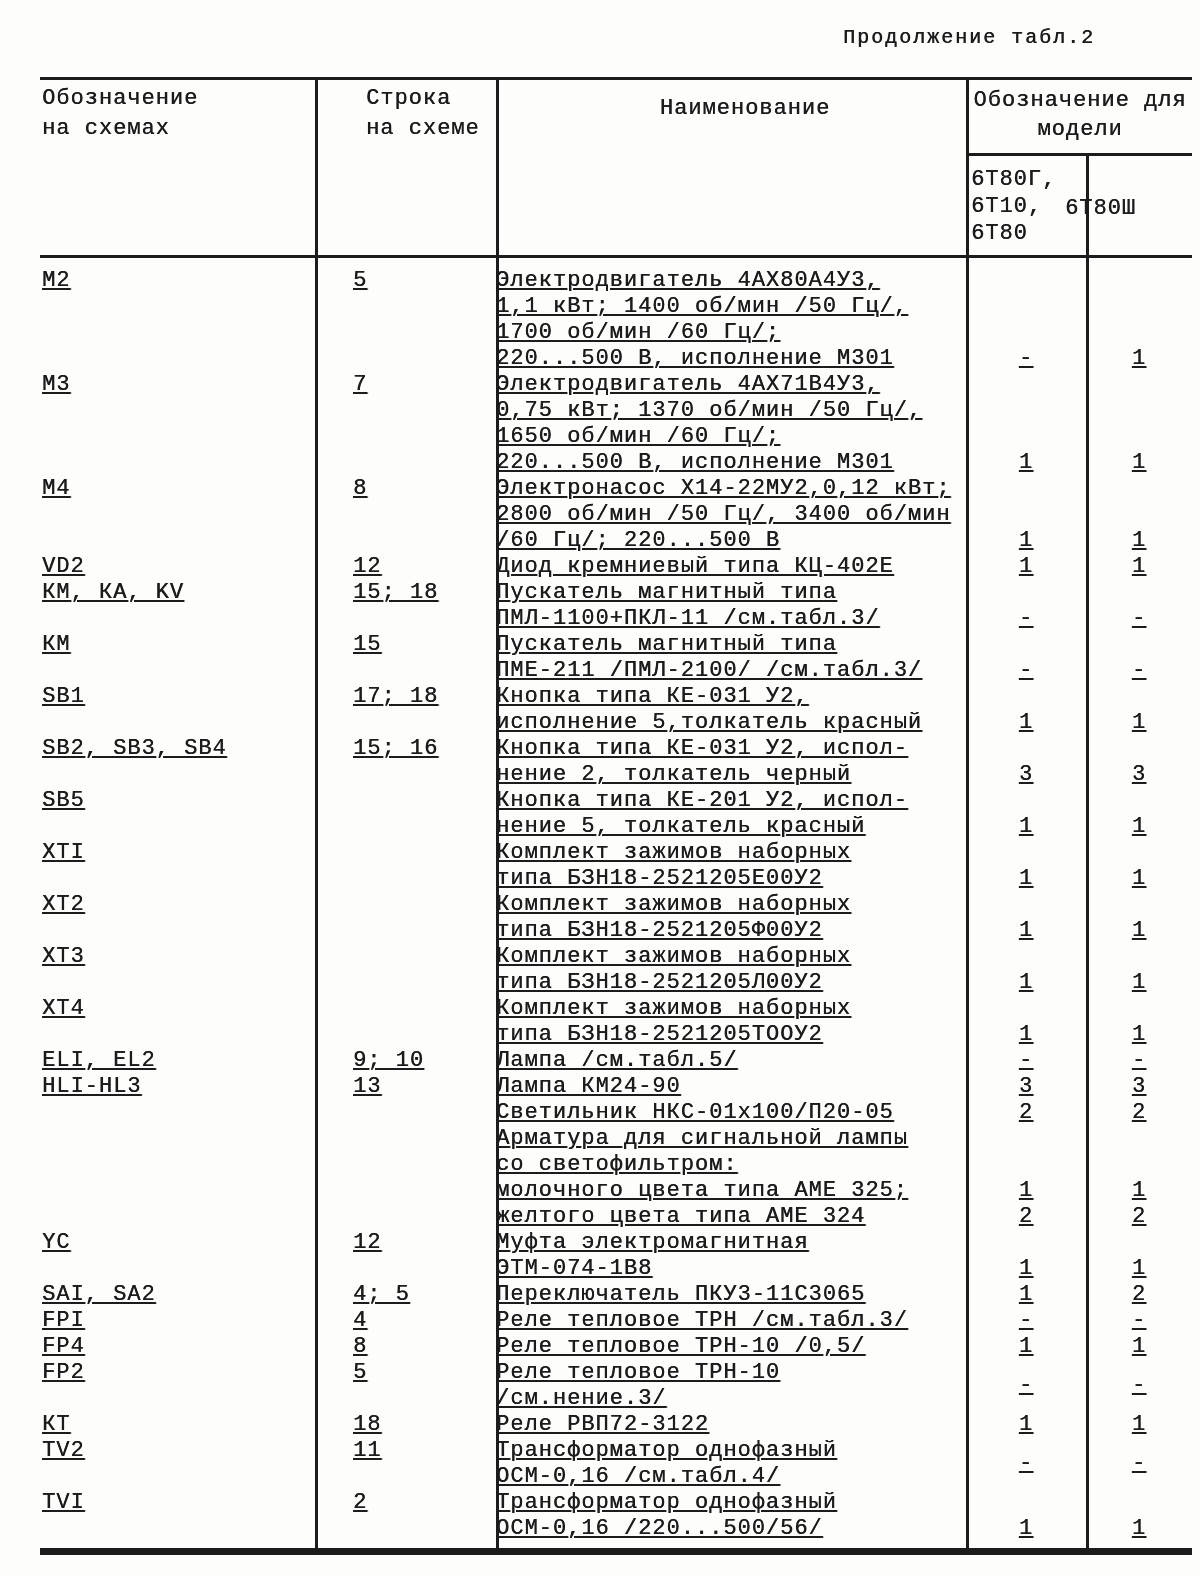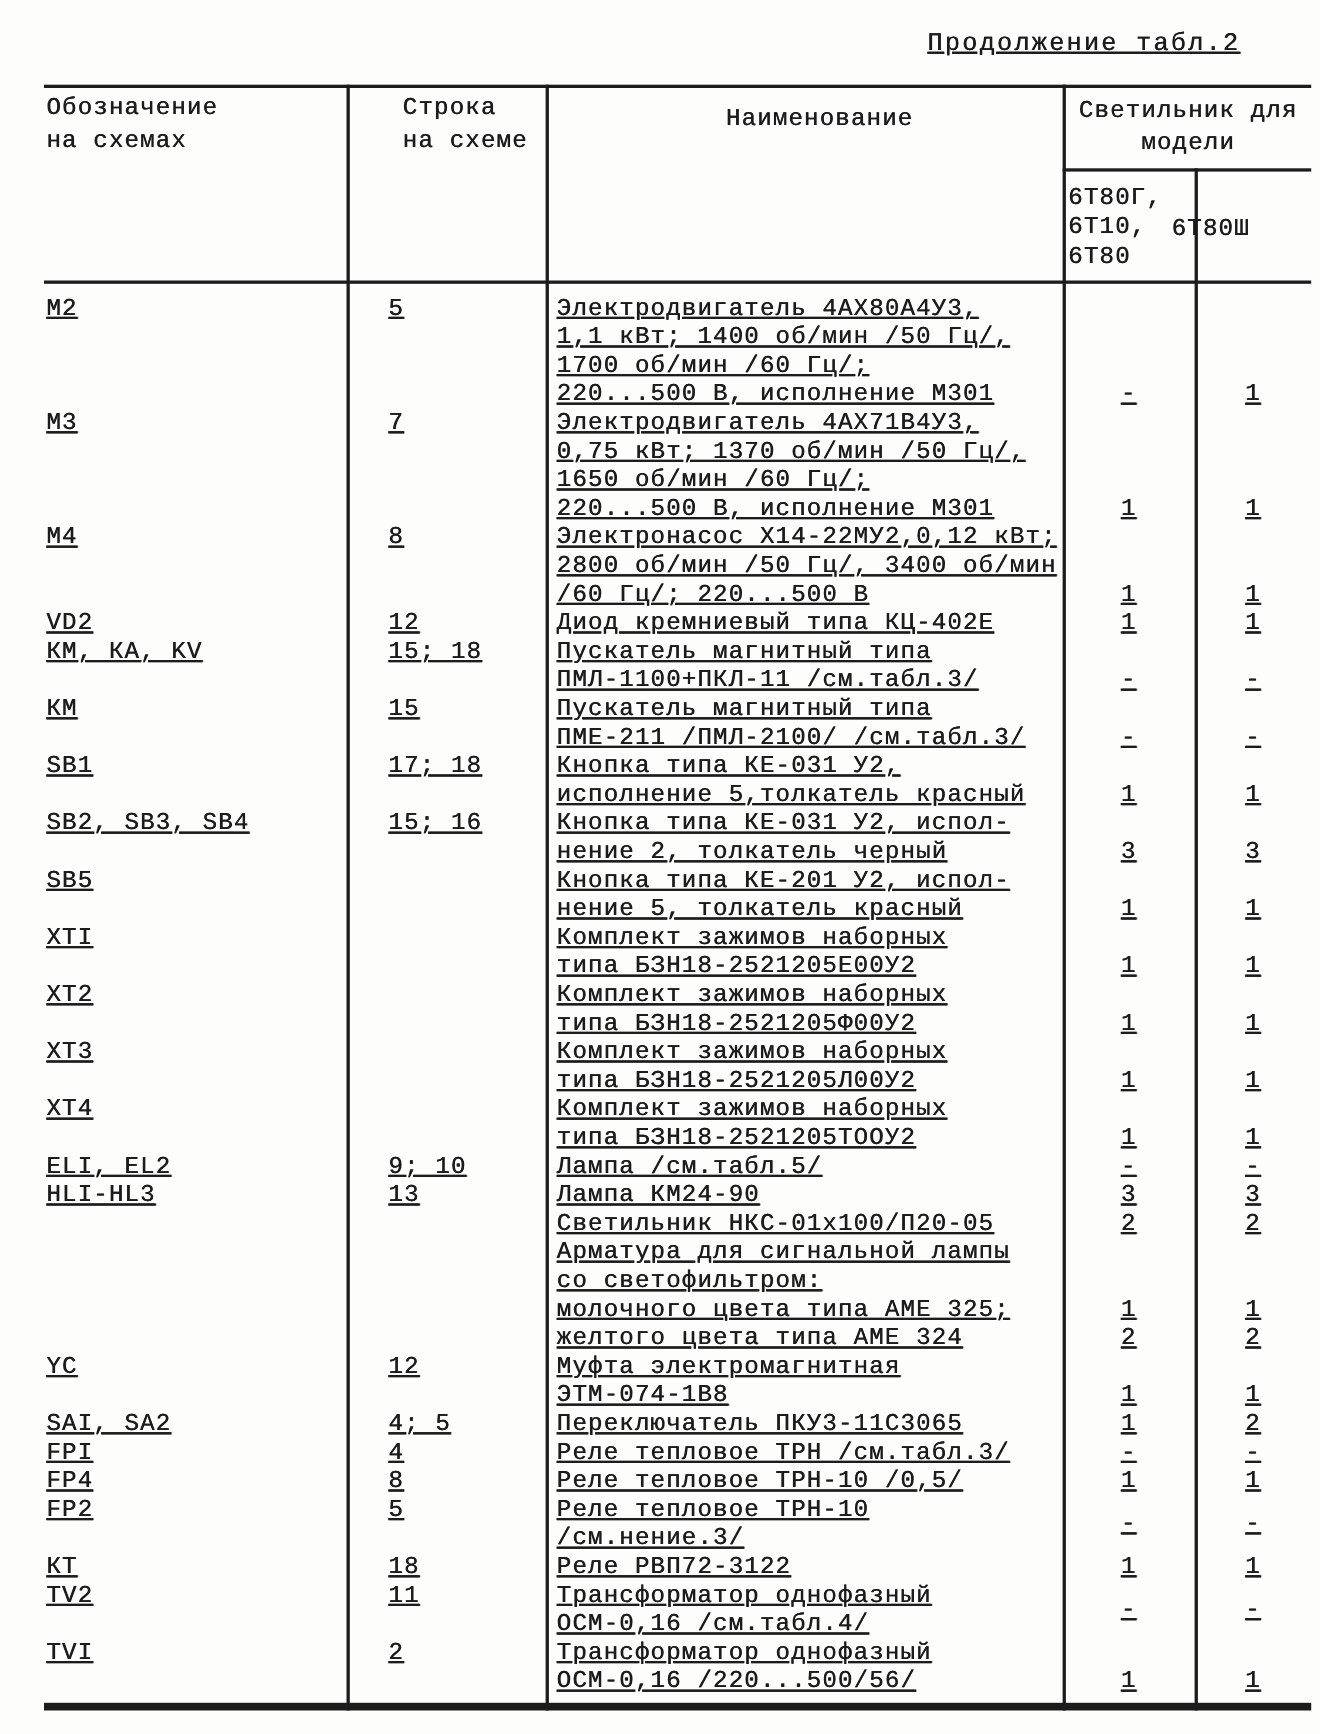--- a/index.html
+++ b/index.html
@@ -17,21 +17,21 @@
     letter-spacing: 1px;
     overflow: hidden;
   }
   .abs { position: absolute; }
   .pre { white-space: pre-line; }
   .ink-line { position: absolute; background: #1c1c1c; }
   .thicken { text-shadow: 0.4px 0 0 currentColor; }
 
   #doc-title {
     left: 843px; top: 26px;
-    font-size: 23px; letter-spacing: 2px; text-decoration: underline;
+    font-size: 20px; letter-spacing: 2px;
   }
 
   
   #hdr-designation { left: 42px;  top: 84px;  line-height: 30px; }
   #hdr-line        { left: 366px; top: 84px;  line-height: 30px; }
   #hdr-name        { left: 500px; top: 96px;  width: 466px; text-align: center; margin-left: 12px; }
   #hdr-qty-group   { left: 968px; top: 86px;  width: 224px; text-align: center; line-height: 29px; }
   #hdr-qty-models  { left: 971px; top: 166px; line-height: 27px; }
   #hdr-qty-model2  { left: 1049px; top: 196px; width: 103px; text-align: center; }
 
@@ -42,21 +42,21 @@
     width: 1152px;
     display: grid;
     grid-template-columns: 275px 181px 470px 120px 106px;
     grid-auto-rows: 26px;
     text-decoration: underline;
   }
   .line-row { display: contents; }
   .cell { line-height: 26px; overflow: visible; white-space: nowrap; }
   .c1 { padding-left: 2px; }
   .c2 { padding-left: 38px; }
-  .c3 { padding-left: 10px; }
+  .c3 { }
   .c4, .c5 { text-align: center; }
   .raised { transform: translateY(-13px); }
 </style>
 </head>
 <body>
 
 <div id="doc-title" class="abs thicken">Продолжение табл.2</div>
 
 <div class="ink-line" style="left:40px;  top:77px;   width:1152px; height:3px;"></div>
 <div class="ink-line" style="left:40px;  top:255px;  width:1152px; height:3px;"></div>
@@ -65,21 +65,21 @@
 <div class="ink-line" style="left:315px;  top:77px;  width:3px; height:1478px;"></div>
 <div class="ink-line" style="left:496px;  top:77px;  width:3px; height:1478px;"></div>
 <div class="ink-line" style="left:966px;  top:77px;  width:3px; height:1478px;"></div>
 <div class="ink-line" style="left:1086px; top:153px; width:3px; height:1402px;"></div>
 
 <div id="hdr-designation" class="abs pre thicken">Обозначение
 на схемах</div>
 <div id="hdr-line" class="abs pre thicken">Строка
 на схеме</div>
 <div id="hdr-name" class="abs pre thicken">Наименование</div>
-<div id="hdr-qty-group" class="abs pre thicken">Светильник для
+<div id="hdr-qty-group" class="abs pre thicken">Обозначение для
 модели</div>
 <div id="hdr-qty-models" class="abs pre thicken">6Т80Г,
 6Т10,
 6Т80</div>
 <div id="hdr-qty-model2" class="abs pre thicken">6Т80Ш</div>
 
 <div id="table-body">
   <div class="line-row">
     <div class="cell c1 thicken">М2</div>
     <div class="cell c2 thicken">5</div>

